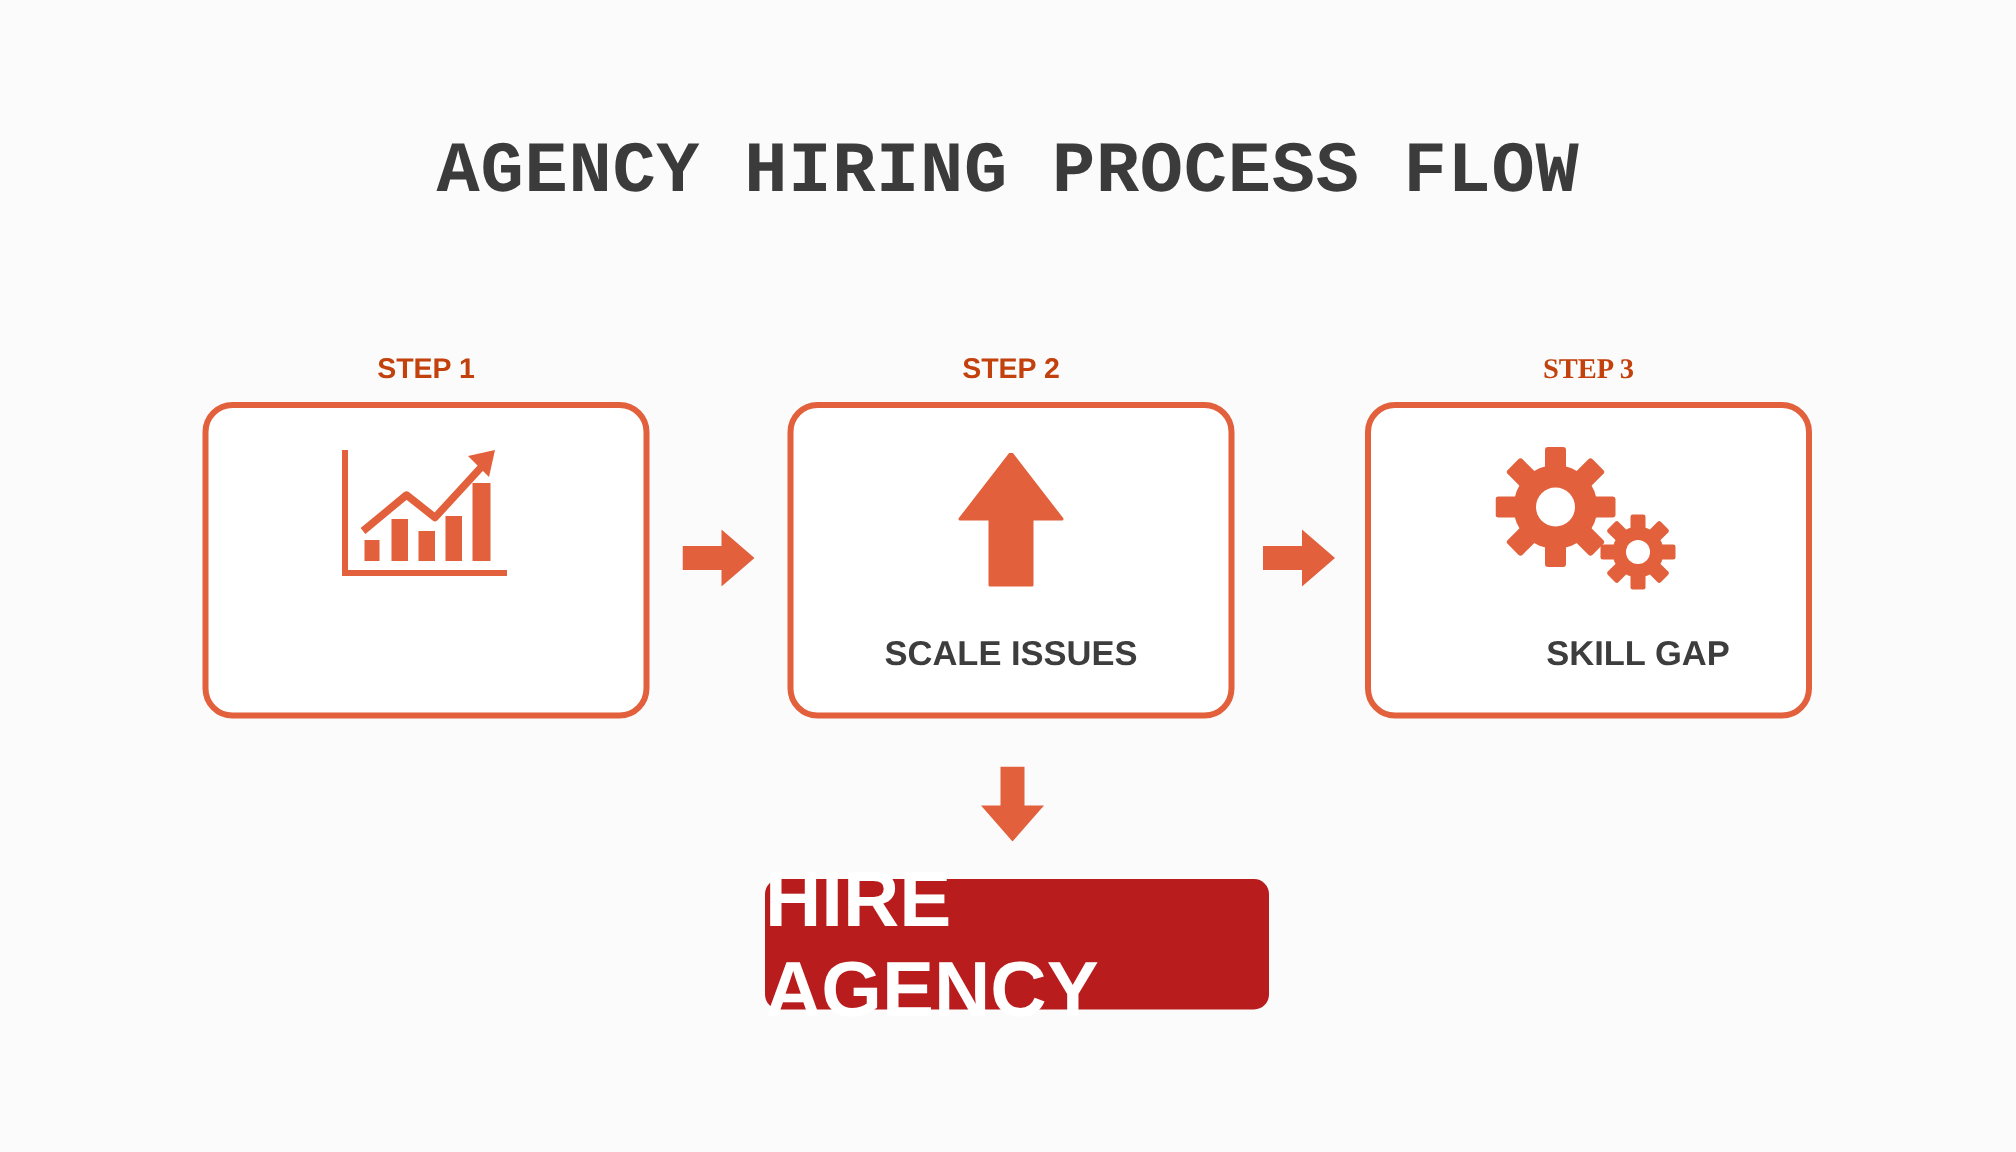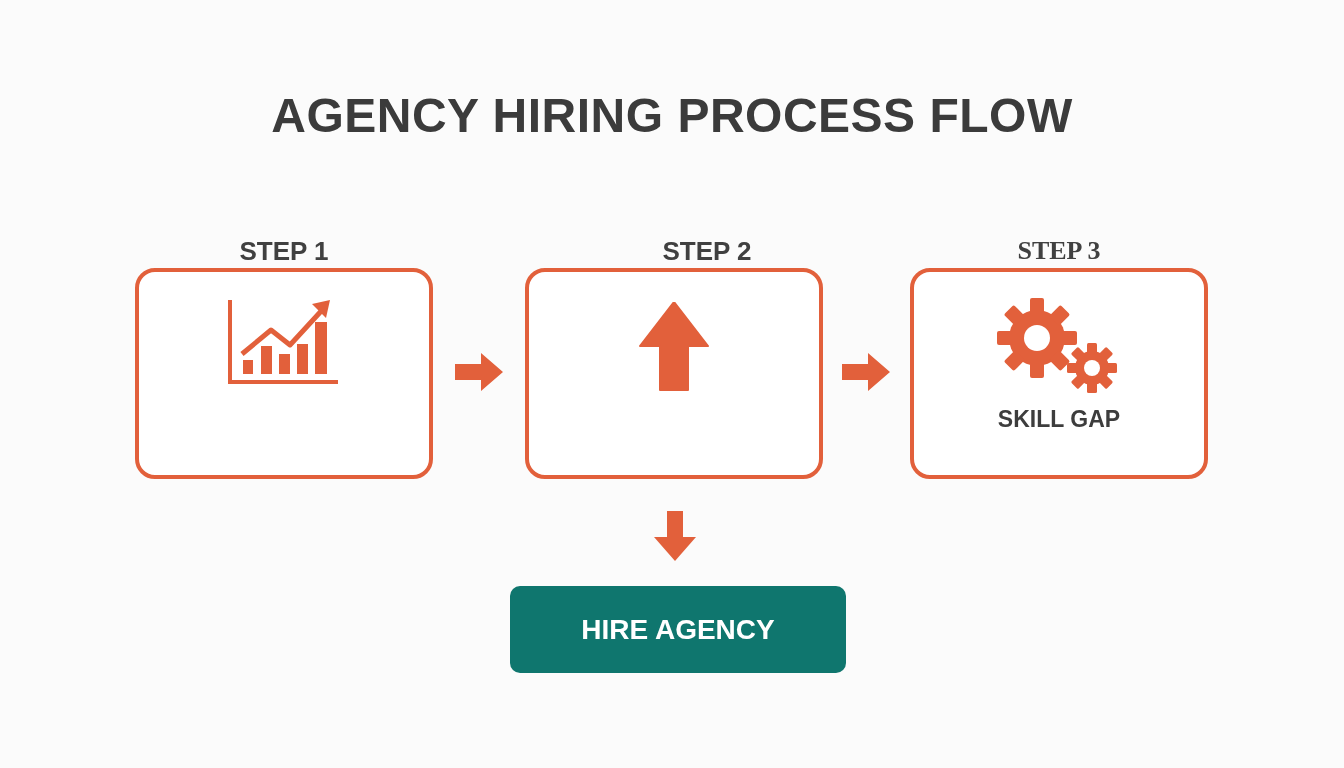--- a/index.html
+++ b/index.html
@@ -1,23 +1,23 @@
 <!DOCTYPE html>
 <html><head>
 <meta charset="utf-8">
 <style>
   html, body { margin:0; padding:0; }
   body { width:1344px; height:768px; background:#fbfbfb; position:relative; overflow:hidden; font-family:"Liberation Sans", sans-serif; }
-  .title { position:absolute; left:0; top:88px; width:1344px; text-align:center; font-size:48px; font-weight:bold; color:#3b3b3b; letter-spacing:0.5px; }
-  .step-label { position:absolute; width:120px; text-align:center; font-size:26px; font-weight:bold; color:#404040; top:236px; }
+  .title { position:absolute; left:0; top:88px; width:1344px; text-align:center; font-size:48px; font-weight:bold; color:#3b3b3b; letter-spacing:0.5px;font-family:Liberation Mono, monospace; }
+  .step-label { position:absolute; width:120px; text-align:center; font-size:19px; font-weight:bold; color:#c2410c; top:236px; }
   .box { position:absolute; top:268px; width:290px; height:203px; border:4px solid #e2603b; border-radius:20px; background:#fff; }
   .box-icon { position:absolute; left:0; width:100%; display:flex; justify-content:center; }
   .box-text { position:absolute; left:0; width:100%; text-align:center; font-size:23px; font-weight:bold; color:#3d3d3d; line-height:30px; }
   .arrow { position:absolute; }
-  .hire { position:absolute; left:510px; top:586px; width:336px; height:87px; background:#0f766e; border-radius:10px; color:#fff; font-size:28px; font-weight:bold; display:flex; align-items:center; justify-content:center; }
+  .hire { position:absolute; left:510px; top:586px; width:336px; height:87px; background:#b91c1c; border-radius:10px; color:#fff; font-size:52px; font-weight:bold; display:flex; align-items:center; justify-content:center; }
 </style>
 </head>
 <body>
 
 <div class="title">AGENCY HIRING PROCESS FLOW</div>
 
 <div class="step-label" style="left:224px;">STEP 1</div>
 <div class="box" style="left:135px;">
   <div class="box-icon" style="top:26px;">
     <svg width="116" height="90" viewBox="0 0 116 90">
@@ -34,27 +34,28 @@
   <div class="box-text" style="top:130px;">
   </div>
 </div>
 
 <div class="arrow" style="left:455px; top:353px;">
   <svg width="48" height="38" viewBox="0 0 48 38">
       <path d="M0 11 H26 V0 L48 19 L26 38 V27 H0 Z" fill="#e2603b"></path>
     </svg>
 </div>
 
-<div class="step-label" style="left:647px;">STEP 2</div>
+<div class="step-label" style="left:614px;">STEP 2</div>
 <div class="box" style="left:525px;">
   <div class="box-icon" style="top:30px;">
     <svg width="72" height="90" viewBox="0 0 72 90">
         <path d="M36 0 L70 44 H50 V88 H22 V44 H2 Z" fill="#e2603b" stroke="#e2603b" stroke-width="2" stroke-linejoin="round"></path>
       </svg>
   </div>
+  <div class="box-text" style="top:148px;">SCALE ISSUES</div>
 </div>
 
 <div class="arrow" style="left:842px; top:353px;">
   <svg width="48" height="38" viewBox="0 0 48 38">
       <path d="M0 11 H26 V0 L48 19 L26 38 V27 H0 Z" fill="#e2603b"></path>
     </svg>
 </div>
 
 <div class="step-label" style="left:999px;font-family:Liberation Serif, serif;">STEP 3</div>
 <div class="box" style="left:910px;">
@@ -81,21 +82,21 @@
         <rect x="-5" y="-25" width="10" height="11" rx="1.5" transform="rotate(90)"></rect>
         <rect x="-5" y="-25" width="10" height="11" rx="1.5" transform="rotate(135)"></rect>
         <rect x="-5" y="-25" width="10" height="11" rx="1.5" transform="rotate(180)"></rect>
         <rect x="-5" y="-25" width="10" height="11" rx="1.5" transform="rotate(225)"></rect>
         <rect x="-5" y="-25" width="10" height="11" rx="1.5" transform="rotate(270)"></rect>
         <rect x="-5" y="-25" width="10" height="11" rx="1.5" transform="rotate(315)"></rect>
         <circle r="8" fill="#fff"></circle>
       </g>
     </svg>
   </div>
-  <div class="box-text" style="top:132px;">SKILL GAP</div>
+  <div class="box-text" style="top:148px;padding-left:33px;">SKILL GAP</div>
 </div>
 
 <div class="arrow" style="left:654px; top:511px;">
   <svg width="42" height="50" viewBox="0 0 42 50">
       <path d="M13 0 H29 V26 H42 L21 50 L0 26 H13 Z" fill="#e2603b"></path>
     </svg>
 </div>
 
 <div class="hire">HIRE AGENCY</div>
 

